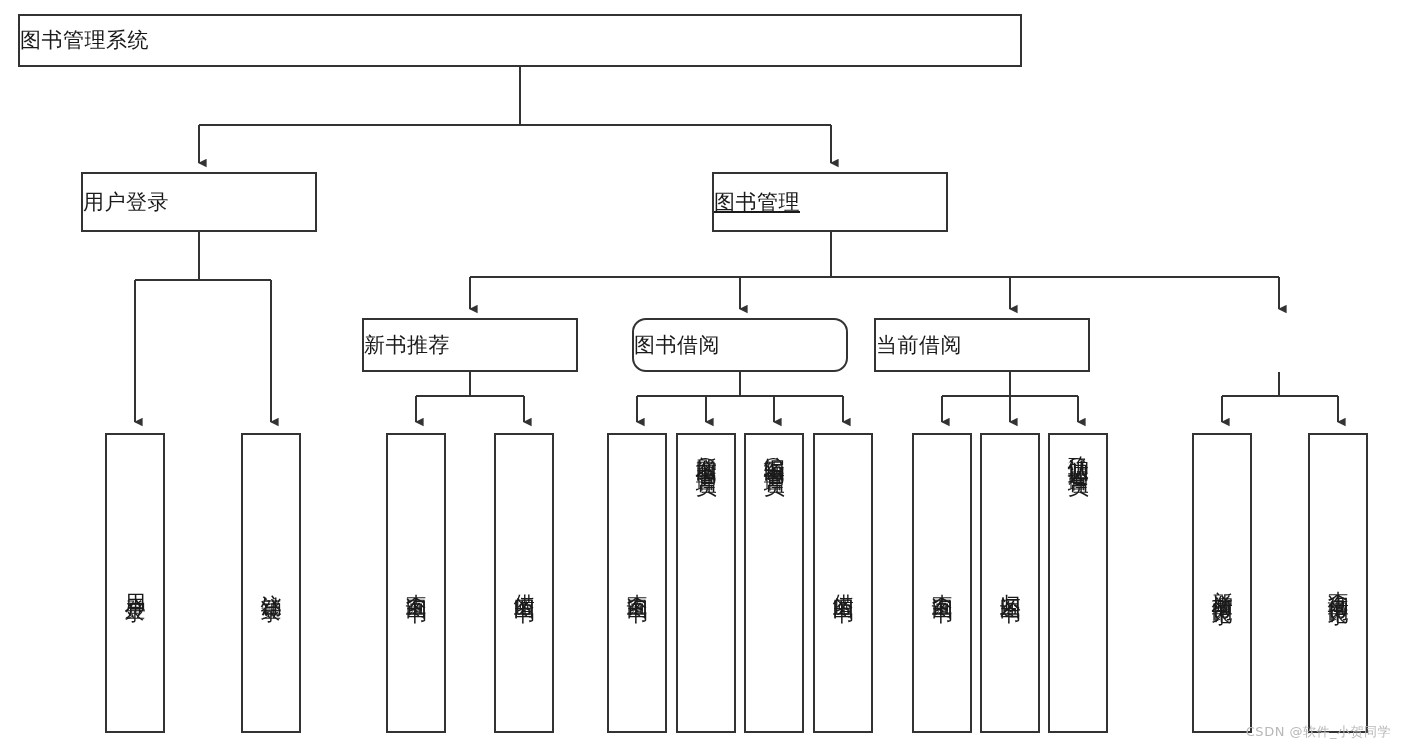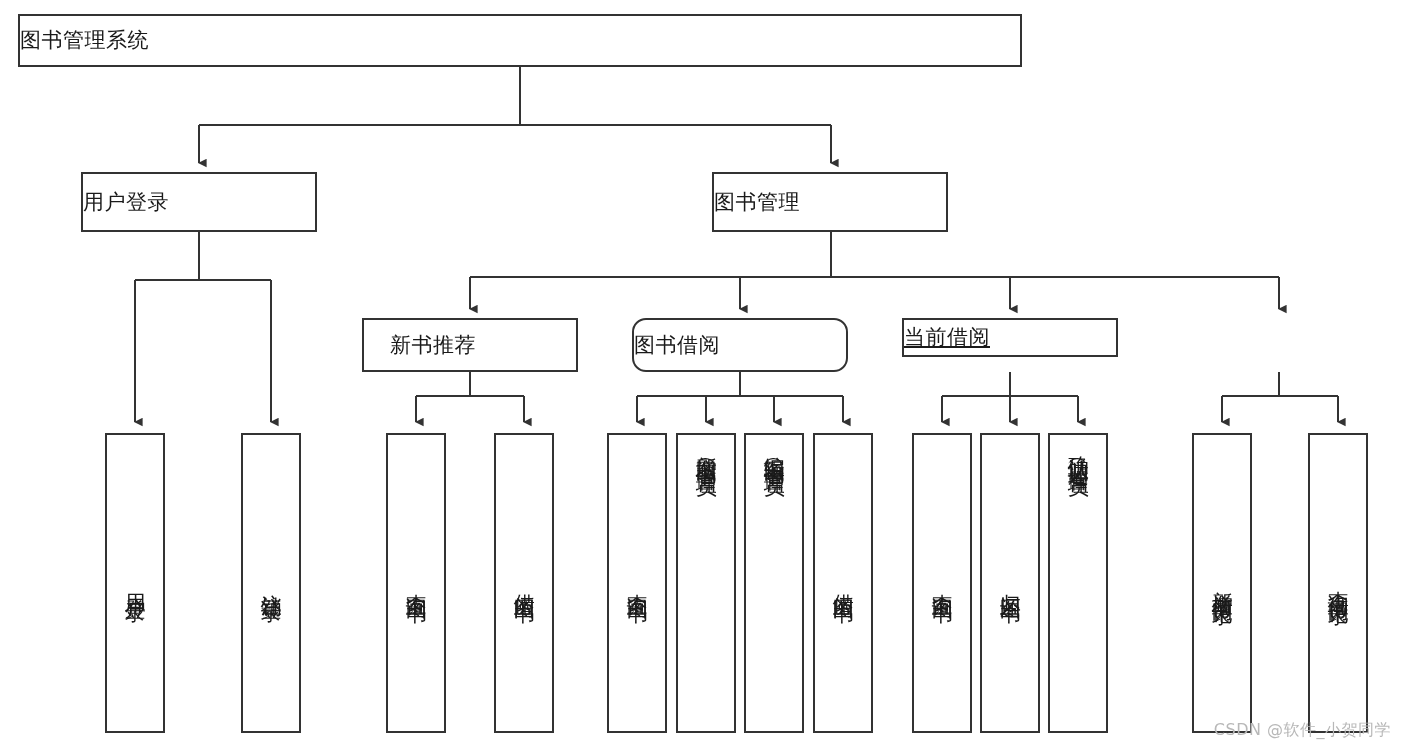--- a/index.html
+++ b/index.html
@@ -59,21 +59,21 @@
     margin-bottom: auto;
   }
   .v-top .node-label {
     margin-top: 4px;
     margin-bottom: auto;
   }
   #watermark {
     position: absolute;
     right: 14px;
     bottom: 6px;
-    font-size: 16px;
+    font-size: 13px;
     color: #b8b8b8;
     letter-spacing: 0.5px;
     white-space: nowrap;
     pointer-events: none;
   }
 </style>
 </head>
 <body>
 
 <div id="diagram-root">
@@ -133,33 +133,33 @@
   </svg>
 
   <div class="node" style="left:18px; top:14px; width:1004px; height:53px;">
     <span class="node-label">图书管理系统</span>
   </div>
 
   <div class="node" style="left:81px; top:172px; width:236px; height:60px;">
     <span class="node-label">用户登录</span>
   </div>
 
-  <div class="node" style="left:712px; top:172px; width:236px; height:60px;">
+  <div class="node" style="left:712px; top:172px; width:236px; height:60px;text-decoration:underline;">
     <span class="node-label">图书管理</span>
   </div>
 
-  <div class="node" style="left:362px; top:318px; width:216px; height:54px;padding-left:26px;">
+  <div class="node" style="left:362px; top:318px; width:216px; height:54px;">
     <span class="node-label">新书推荐</span>
   </div>
 
   <div class="node" style="left:632px; top:318px; width:216px; height:54px;border-radius:14px;">
     <span class="node-label">图书借阅</span>
   </div>
 
-  <div class="node" style="left:902px; top:318px; width:216px; height:39px;text-decoration:underline;">
+  <div class="node" style="left:874px; top:318px; width:216px; height:54px;">
     <span class="node-label">当前借阅</span>
   </div>
 
 
   <div class="node node-vertical v-center" style="left:105px; top:433px; width:60px; height:300px;">
     <span class="node-label">用户登录</span>
   </div>
 
   <div class="node node-vertical v-center" style="left:241px; top:433px; width:60px; height:300px;">
     <span class="node-label">注销登录</span>

